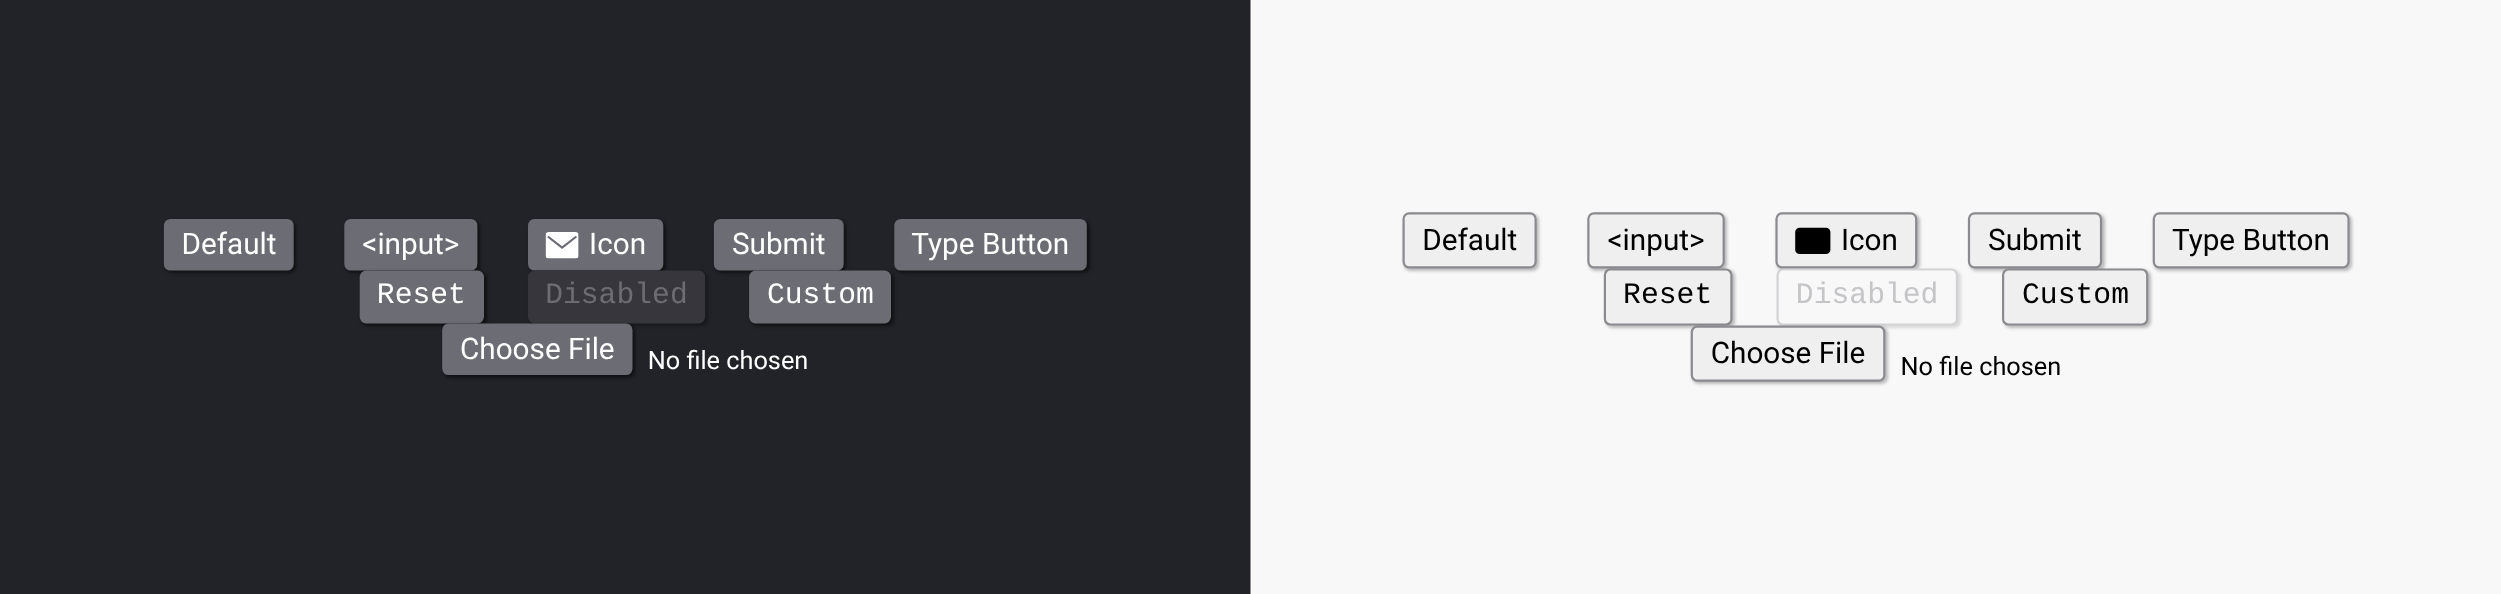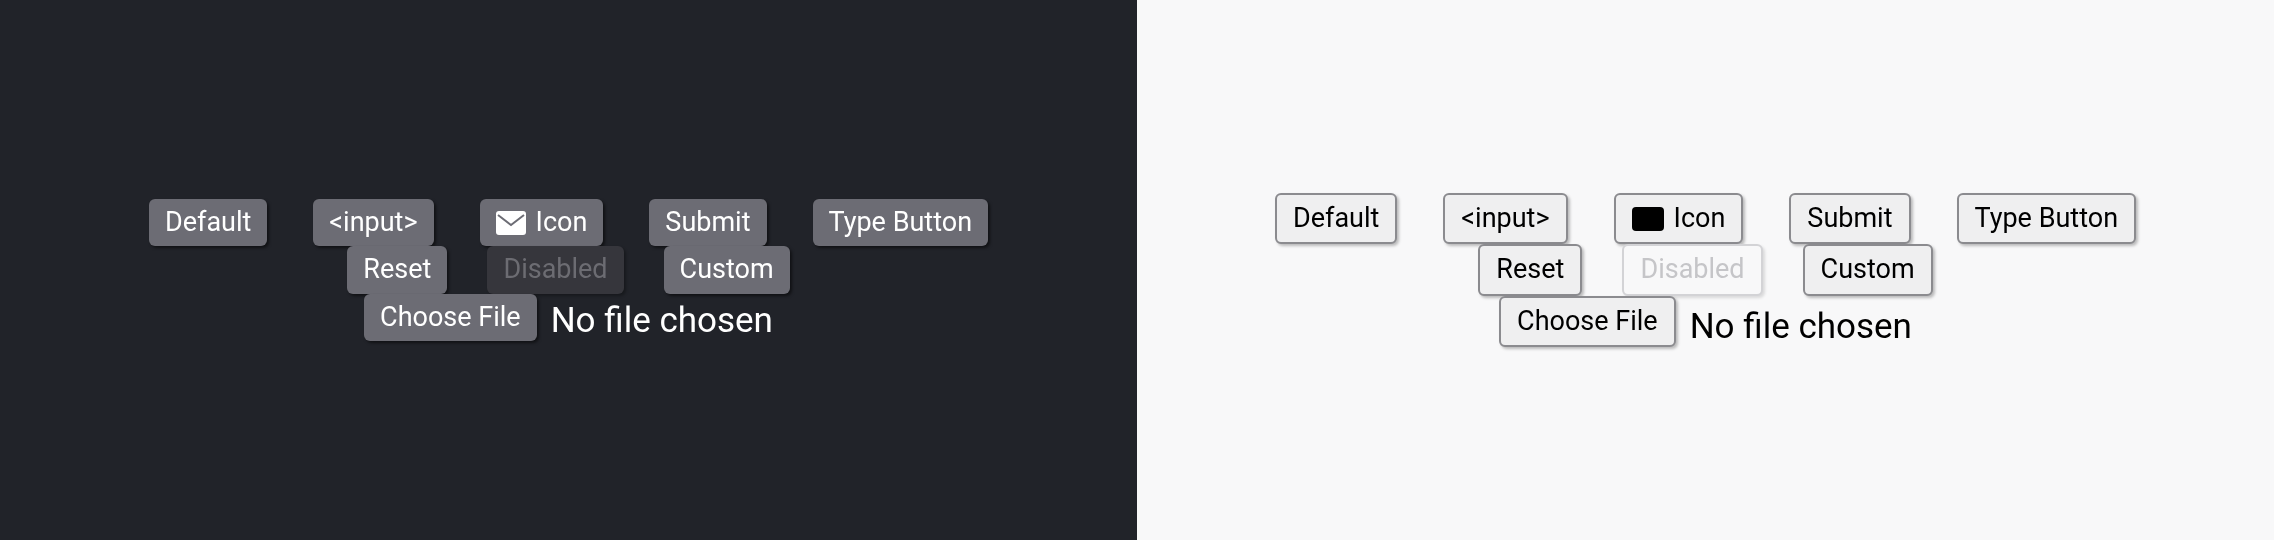--- a/index.html
+++ b/index.html
@@ -31,20 +31,21 @@
     }
     .row {
       display: flex;
       flex-wrap: wrap;
       justify-content: center;
       align-items: center;
       gap: 46px;
     }
     .row2 {
       gap: 40px;
+      font-family: Liberation Mono, monospace;
     }
     .btn {
       font-size: 27px;
       font-family: inherit;
       padding: 6px 16px;
       border-radius: 6px;
       cursor: pointer;
       display: inline-flex;
       align-items: center;
       gap: 10px;
@@ -93,21 +94,21 @@
       height: 24px;
       background: #000;
       border-radius: 4px;
     }
     .file-row {
       display: flex;
       align-items: flex-end;
       gap: 14px;
     }
     .file-status {
-      font-size: 35px;
+      font-size: 23px;
     }
     .dark .file-status { color: #fff; }
     .light .file-status { color: #000; }
   </style>
 </head>
 <body>
 
 <div class="panel dark">
   <div class="row">
     <button class="btn">Default</button>

